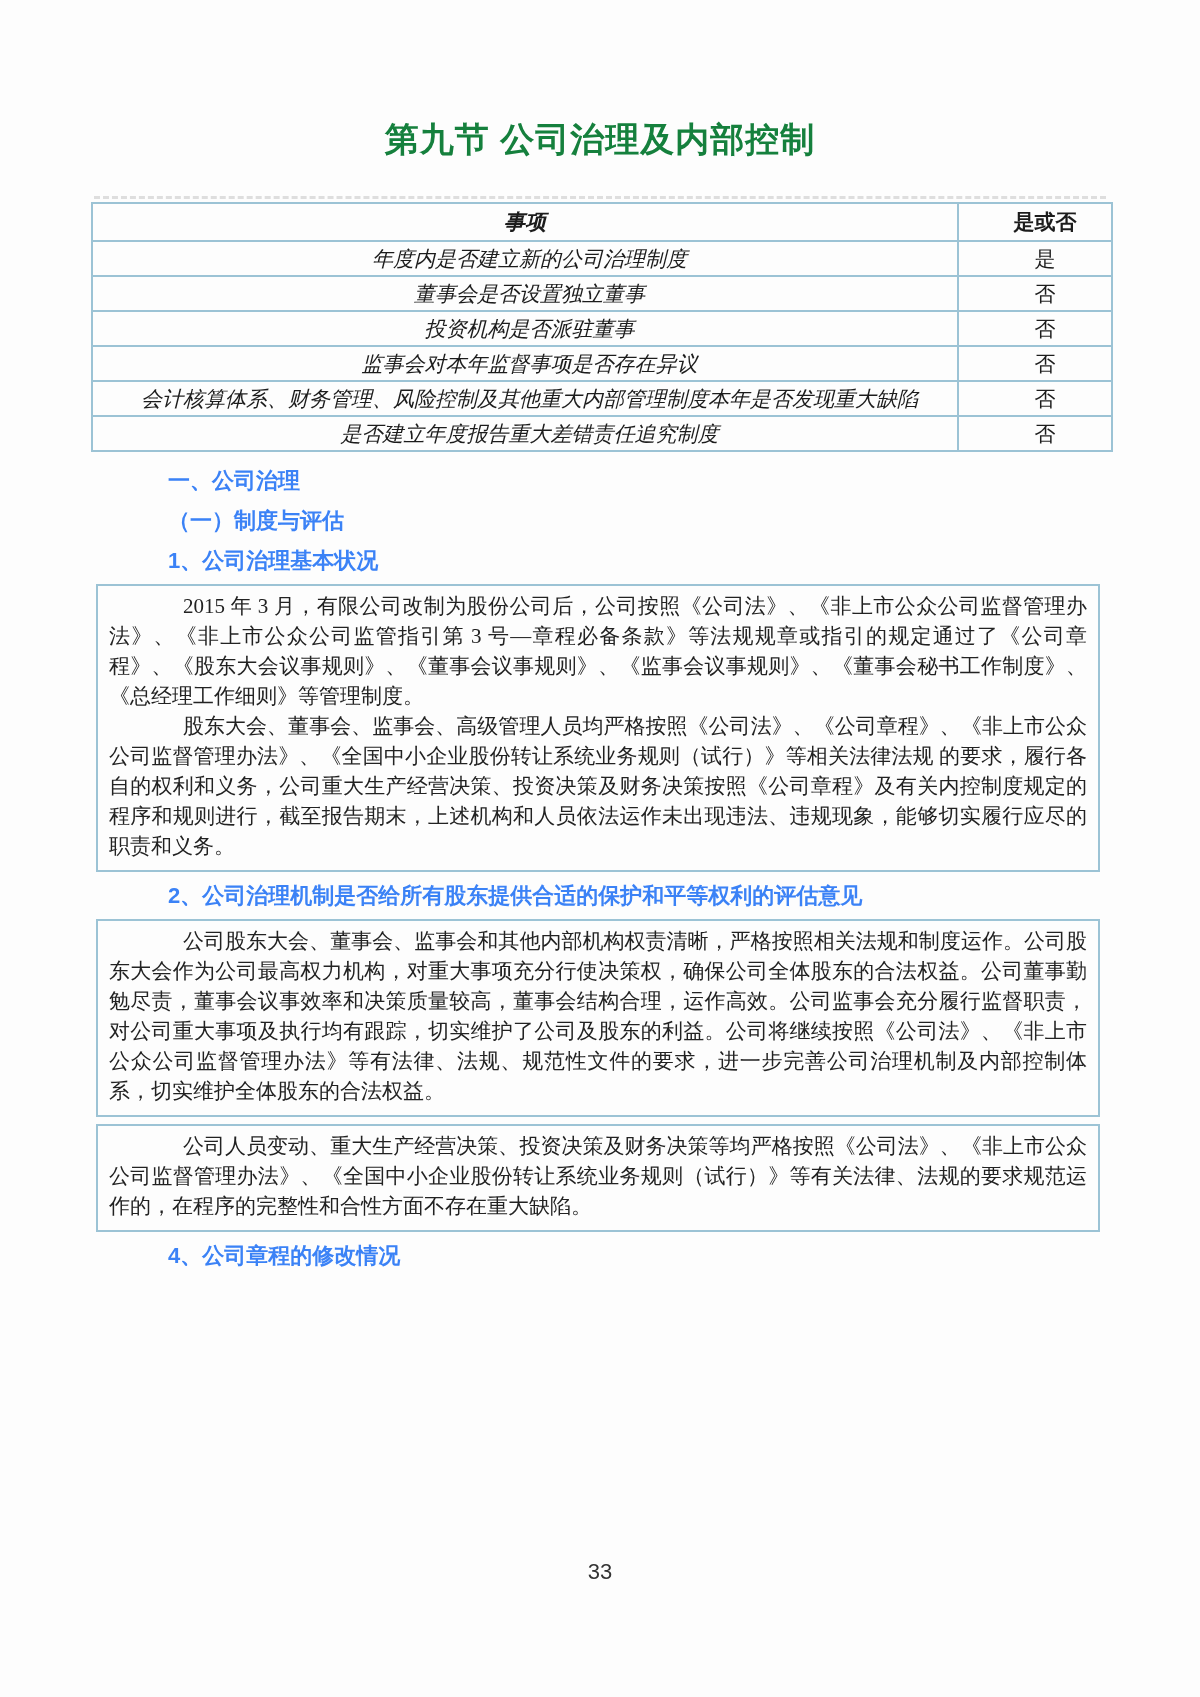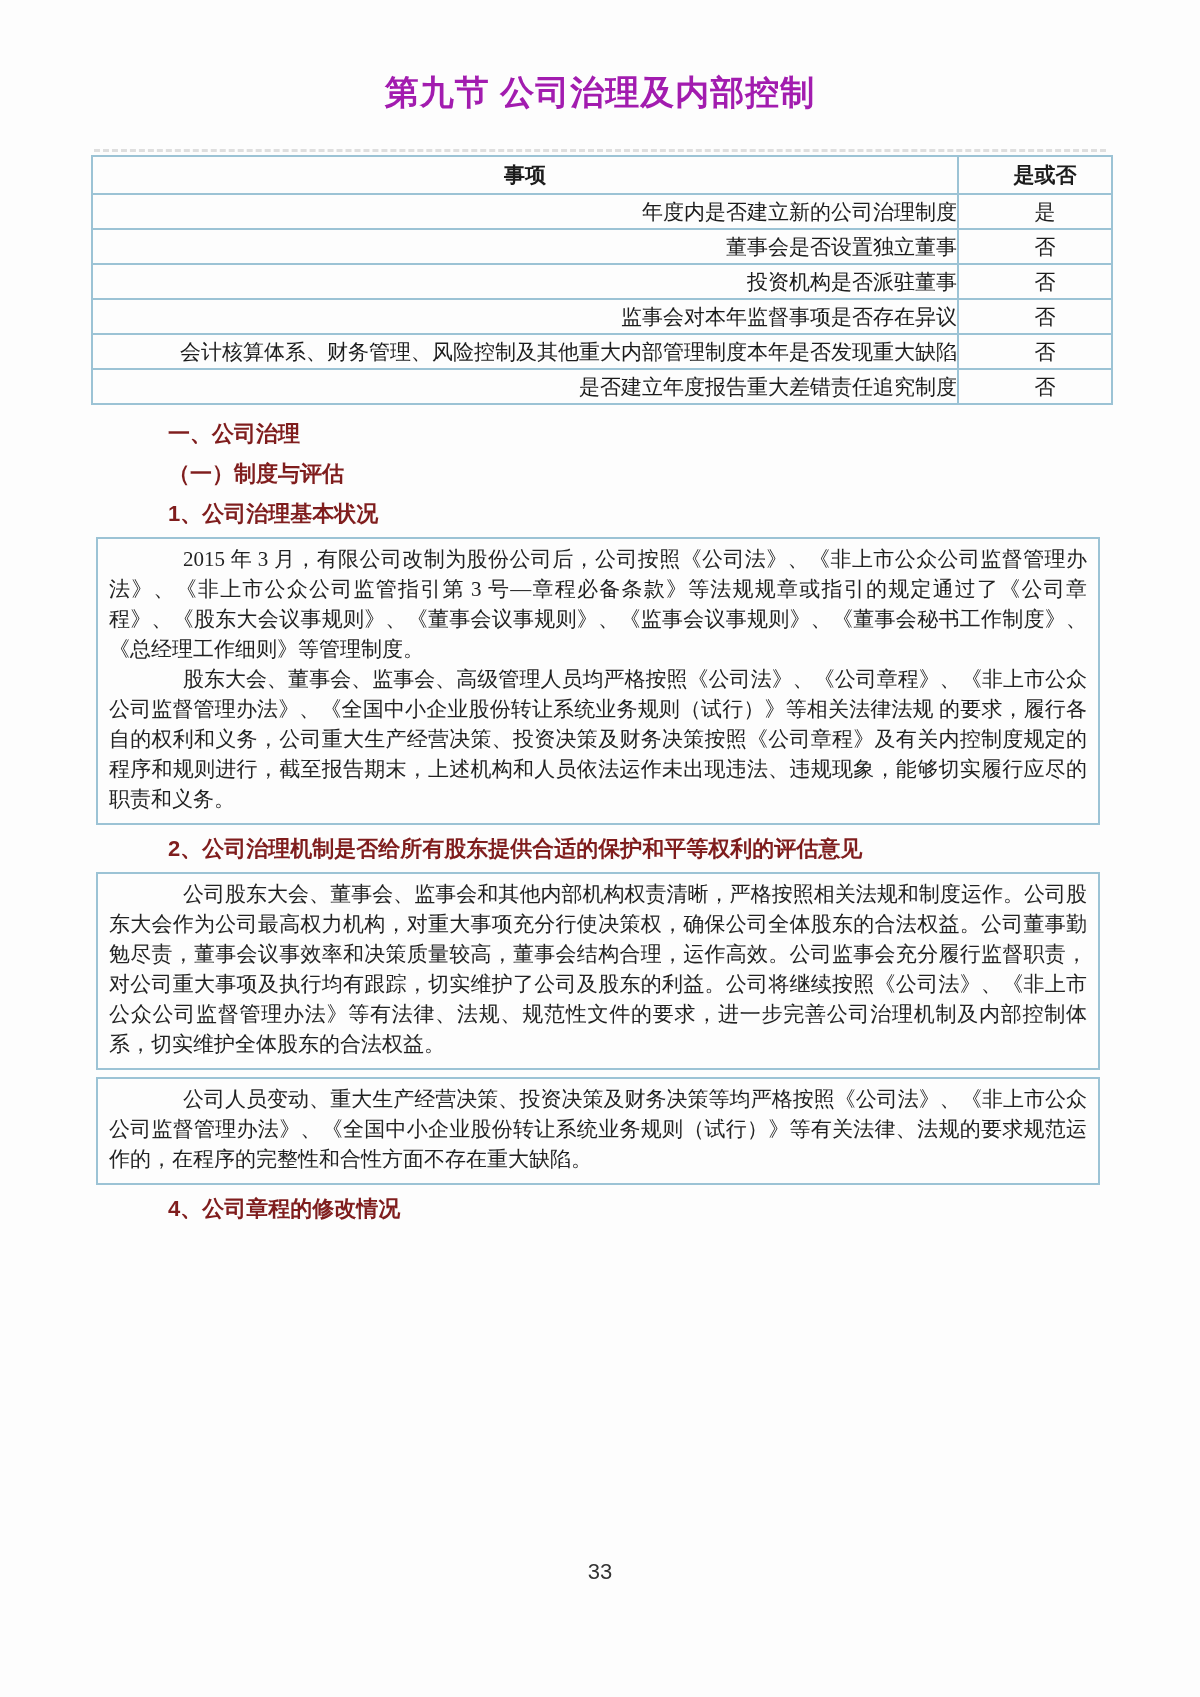--- a/index.html
+++ b/index.html
@@ -8,54 +8,54 @@
     width:1200px; height:1697px;
     background:#fdfdfd;
     font-family:"Liberation Serif","DejaVu Serif",serif;
     color:#1e1e1e;
     overflow:hidden;
   }
   .content { padding:0 91px; }
 
   .doc-title {
     margin:0;
-    padding-top:70px;
+    padding-top:117px;
     text-align:center;
     font-family:"Liberation Sans","DejaVu Sans",sans-serif;
     font-size:34px;
     font-weight:700;
     letter-spacing:1px;
-    color:#a21caf;
+    color:#15803d;
   }
 
   .scan-artifact {
     height:0;
     border-top:3px dashed #dedede;
     margin:33px 3px 3px 3px;
   }
 
   table.gov {
     border-collapse:collapse;
     width:1006px;
     table-layout:fixed;
     font-size:21px;
     color:#1c1c1c;
   }
   .gov th, .gov td { border:2px solid #9cc3d5; padding:0; }
   .gov th { height:36px; font-weight:700; text-align:center; }
   .gov td { height:33px; }
-  .gov .c1 { width:864px; }
-  .gov td.c1 { text-align:right; padding-left:9px; }
+  .gov .c1 { width:864px;font-style:italic; }
+  .gov td.c1 { text-align:center; padding-left:9px; }
   .gov .c2 { width:132px; text-align:center;padding-left:20px; }
 
   .hd {
     font-family:"Liberation Sans","DejaVu Sans",sans-serif;
     font-weight:700;
     font-size:22px;
-    color:#7f1d1d;
+    color:#3b82f6;
     line-height:32px;
     margin:8px 0 0 77px;
   }
   .hd.first { margin-top:13px; }
 
   .text-block {
     margin:7px 0 0 5px;
     width:978px;
     border:2px solid #9cc3d5;
     background:#fdfdfd;

